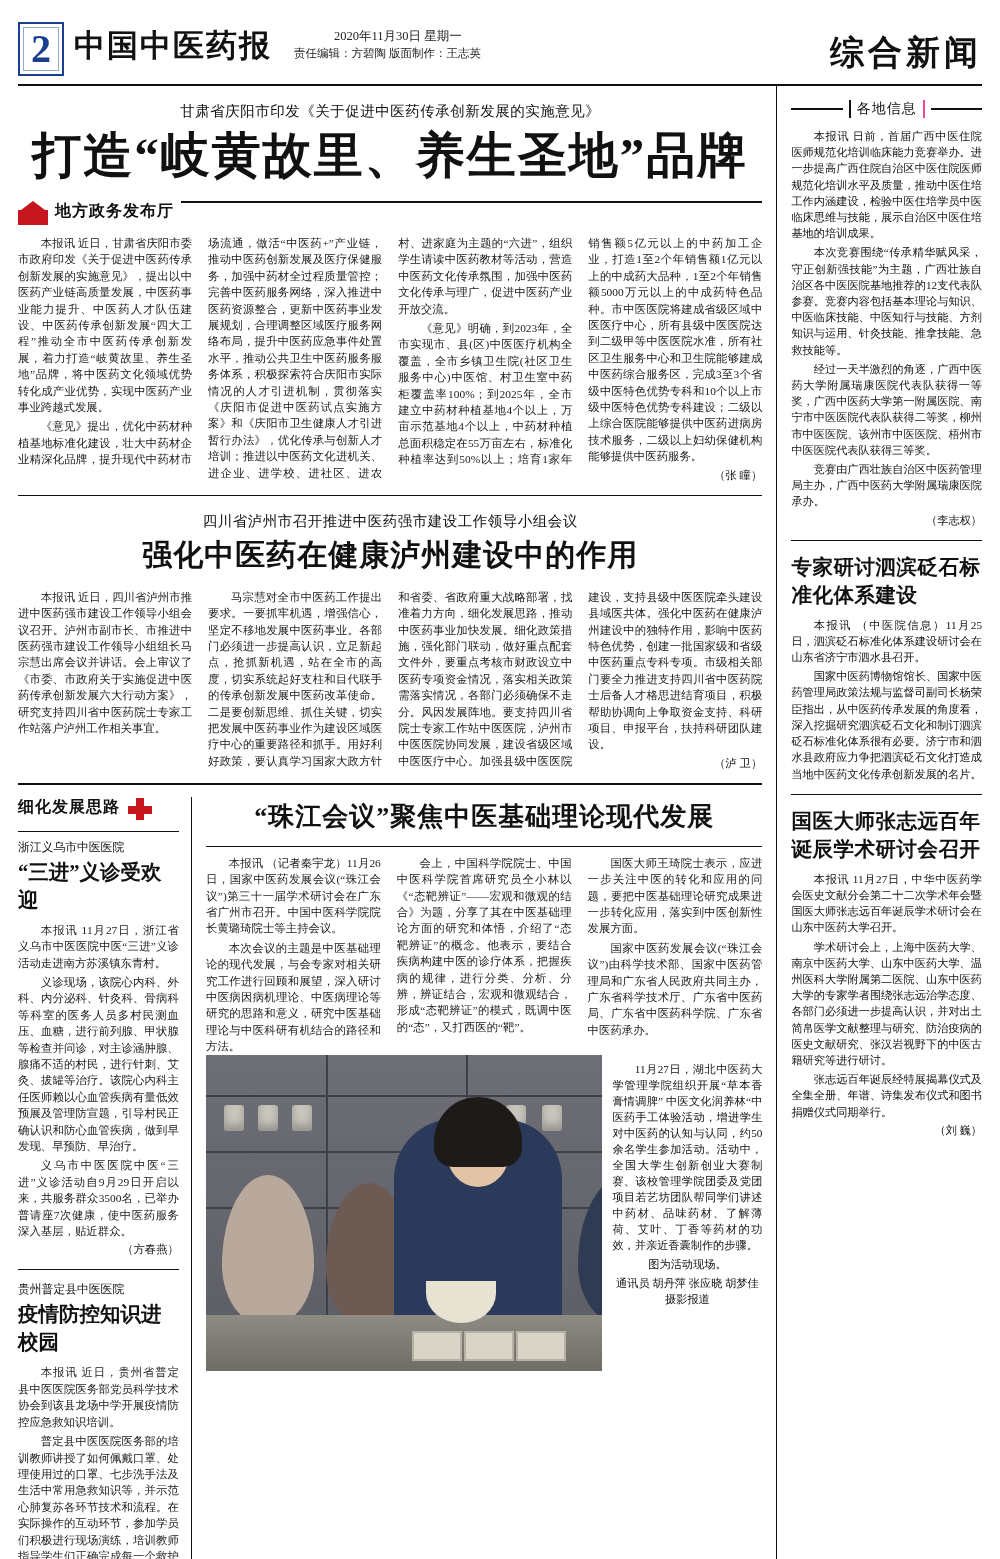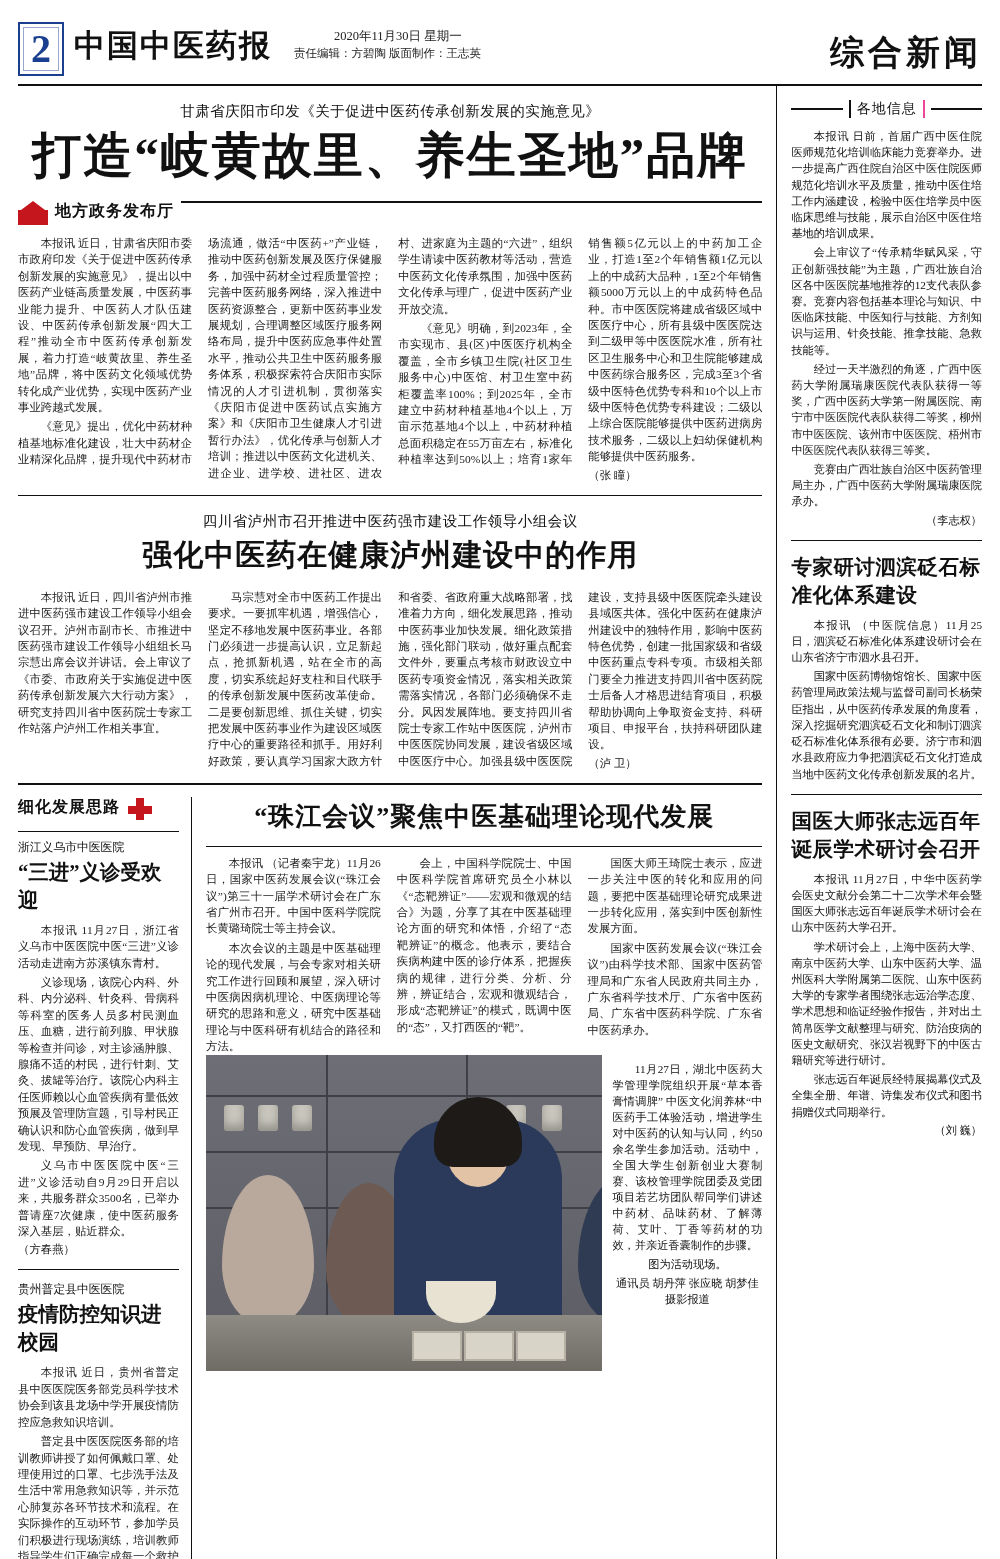--- a/index.html
+++ b/index.html
@@ -84,21 +84,21 @@
   .flag-cross:before{ left:9px; top:1px; width:8px; height:22px; }
   .flag-cross:after{ left:1px; top:9px; width:24px; height:8px; }
 
   
   .cols-4 { column-count: 4; column-gap: 16px; column-rule: none; }
   .cols-3 { column-count: 3; column-gap: 16px; }
   p.t {
     font-size: 11.4px; line-height: 16.4px; text-align: justify;
     margin: 0 0 3px 0; text-indent: 2em; color: #1a1a1a;
   }
-  .byline { font-size: 11.4px; margin: 3px 0 0; }
+  .byline { font-size: 11.4px; text-align: right; margin: 3px 0 0; }
   .hr-thin { border: 0; border-top: 1px solid #111; margin: 12px 0; }
   .hr-thick { border: 0; border-top: 2px solid #111; margin: 12px 0; }
 
   
   .rail-flag { display:flex; align-items:center; gap:6px; margin: 14px 0 10px; }
   .rail-flag .bar { flex:1; height:0; border-top:2px solid #111; }
   .rail-flag .txt {
     font-size: 14px; font-weight: normal; letter-spacing: 1px;
     border-left: 2px solid #111; border-right: 2px solid #ec4899; padding: 0 6px;
   }
@@ -261,39 +261,39 @@
 
     <div class="right-zone">
       <div class="rail-flag">
         <span class="bar"></span>
         <span class="txt">各地信息</span>
         <span class="bar"></span>
       </div>
 
       <div>
         <p class="rt">本报讯  日前，首届广西中医住院医师规范化培训临床能力竞赛举办。进一步提高广西住院自治区中医住院医师规范化培训水平及质量，推动中医住培工作内涵建设，检验中医住培学员中医临床思维与技能，展示自治区中医住培基地的培训成果。</p>
-        <p class="rt">会上审议了“传承精华赋风采，守正创新强技能”为主题，广西壮族自治区各中医医院基地推荐的12支代表队参赛。竞赛内容包括基本理论与知识、中医临床技能、中医知行与技能、方剂知识与运用、针灸技能、推拿技能、急救技能等。</p>
+        <p class="rt">本次竞赛围绕“传承精华赋风采，守正创新强技能”为主题，广西壮族自治区各中医医院基地推荐的12支代表队参赛。竞赛内容包括基本理论与知识、中医临床技能、中医知行与技能、方剂知识与运用、针灸技能、推拿技能、急救技能等。</p>
         <p class="rt">经过一天半激烈的角逐，广西中医药大学附属瑞康医院代表队获得一等奖，广西中医药大学第一附属医院、南宁市中医医院代表队获得二等奖，柳州市中医医院、该州市中医医院、梧州市中医医院代表队获得三等奖。</p>
         <p class="rt">竞赛由广西壮族自治区中医药管理局主办，广西中医药大学附属瑞康医院承办。</p>
         <p class="rail-by">（李志权）</p>
       </div>
 
       <hr class="hr-thin">
 
       <div>
         <div class="rail-head">专家研讨泗滨砭石标准化体系建设</div>
         <p class="rt">本报讯  （中医院信息）11月25日，泗滨砭石标准化体系建设研讨会在山东省济宁市泗水县召开。</p>
         <p class="rt">国家中医药博物馆馆长、国家中医药管理局政策法规与监督司副司长杨荣臣指出，从中医药传承发展的角度看，深入挖掘研究泗滨砭石文化和制订泗滨砭石标准化体系很有必要。济宁市和泗水县政府应力争把泗滨砭石文化打造成当地中医药文化传承创新发展的名片。</p>
       </div>
 
       <hr class="hr-thin">
 
       <div>
         <div class="rail-head">国医大师张志远百年诞辰学术研讨会召开</div>
         <p class="rt">本报讯  11月27日，中华中医药学会医史文献分会第二十二次学术年会暨国医大师张志远百年诞辰学术研讨会在山东中医药大学召开。</p>
-        <p class="rt">学术研讨会上，上海中医药大学、南京中医药大学、山东中医药大学、温州医科大学附属第二医院、山东中医药大学的专家学者围绕张志远治学态度、学术思想和临证经验作报告，并对出土简帛医学文献整理与研究、防治疫病的医史文献研究、张汉岩视野下的中医古籍研究等进行研讨。</p>
+        <p class="rt">学术研讨会上，上海中医药大学、南京中医药大学、山东中医药大学、温州医科大学附属第二医院、山东中医药大学的专家学者围绕张志远治学态度、各部门必须进一步提高认识，并对出土简帛医学文献整理与研究、防治疫病的医史文献研究、张汉岩视野下的中医古籍研究等进行研讨。</p>
         <p class="rt">张志远百年诞辰经特展揭幕仪式及全集全册、年谱、诗集发布仪式和图书捐赠仪式同期举行。</p>
         <p class="rt"></p>
         <p class="rail-by">（刘  巍）</p>
       </div>
     </div>
   </div>
 </div>
 
 </body></html>

